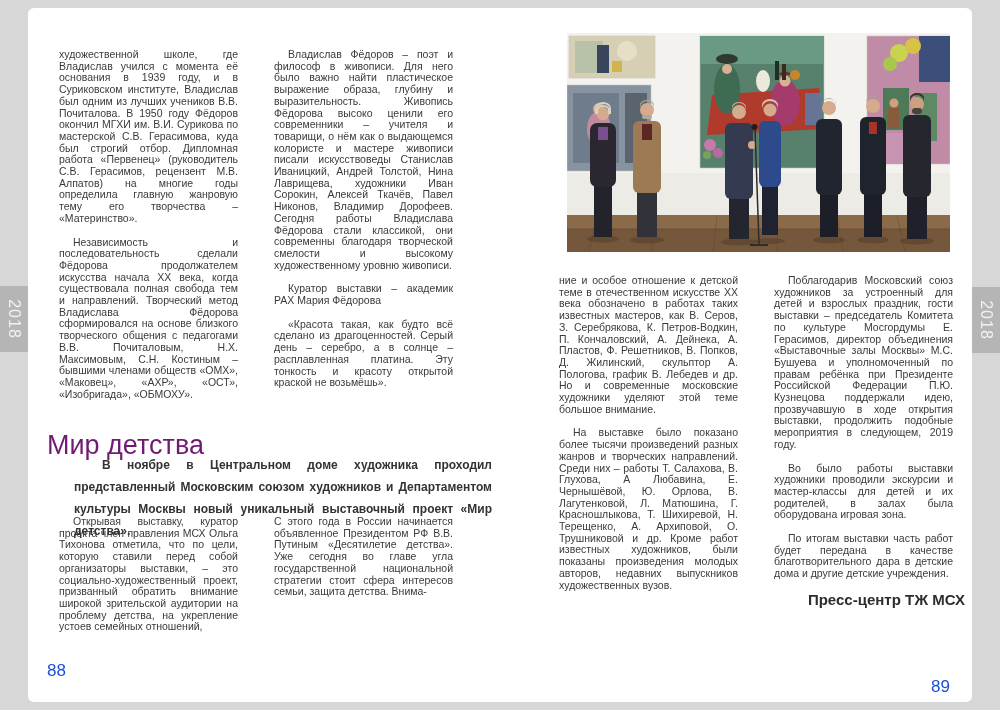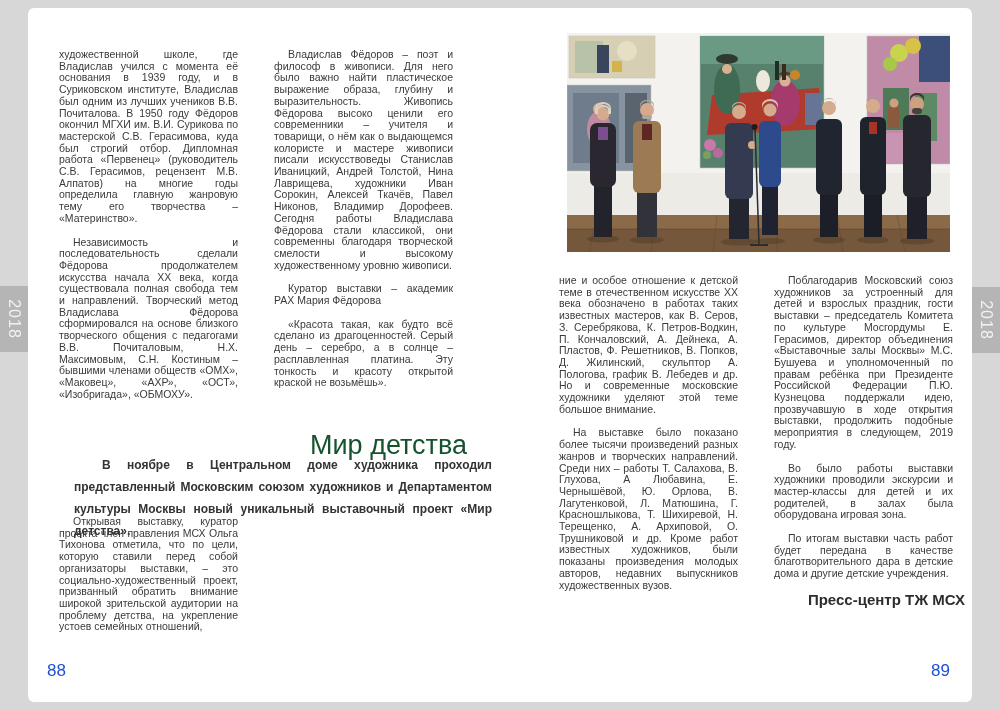--- a/index.html
+++ b/index.html
@@ -33,32 +33,32 @@
   .col p.para{margin:12px;text-indent:14px;}
   .col.cont p.para:first-child{text-indent:0;}
   #l-top-col1{left:47px;top:37px;}
   #l-top-col2{left:262px;top:37px;}
   #l-bot-col1{left:47px;top:504px;}
   #l-bot-col2{left:262px;top:504px;}
   #r-col1{left:547px;top:263px;}
   #r-col2{left:762px;top:263px;}
   .heading{
     position:absolute;left:47px;top:412px;width:420px;
-    font-size:27px;font-weight:400;color:#14532d;line-height:30px;text-align:right;
+    font-size:27px;font-weight:400;color:#701a75;line-height:30px;
   }
   .lede{
     position:absolute;left:47px;top:454px;width:418px;
     font-size:12px;font-weight:bold;line-height:22px;color:#333333;
     text-align:justify;text-indent:28px;margin-left:27px;
   }
   .pagenum{
     position:absolute;top:661px;font-size:17px;color:#1d4ed8;
   }
   #pagenum-left{left:47px;}
-  #pagenum-right{right:50px;}
+  #pagenum-right{right:50px;margin-top:16px;}
   .byline{
     margin-top:14px;font-weight:bold;text-align:right;font-size:15px;
     text-indent:0;color:#2d2d2d;
   }
   .photo{
     position:absolute;left:567px;top:33px;width:383px;height:219px;
     overflow:hidden;background:#f3f2ee;
   }
   .photo svg{display:block;}
 </style>
@@ -77,20 +77,21 @@
     <p class="para">«Красота такая, как будто всё сделано из драгоценностей. Серый день – серебро, а в солнце – расплавленная платина. Эту тонкость и красоту открытой краской не возьмёшь».</p>
   </div>
 
 <h1 class="heading">Мир детства</h1>
 <div class="lede">В ноябре в Центральном доме художника проходил представленный Московским союзом художников и Департаментом культуры Москвы новый уникальный выставочный проект «Мир детства».</div>
 
 <div class="col" id="l-bot-col1">
     <p class="para">Открывая выставку, куратор проекта член правления МСХ Ольга Тихонова отметила, что по цели, которую ставили перед собой организаторы выставки, – это социально-художественный проект, призванный обратить внимание широкой зрительской аудитории на проблему детства, на укрепление устоев семейных отношений,</p>
   </div>
 <div class="col cont" id="l-bot-col2">
+    <p class="para">С этого года в России начинается объявленное Президентом РФ В.В. Путиным «Десятилетие детства». Уже сегодня во главе угла государственной национальной стратегии стоит сфера интересов семьи, защита детства. Внима-</p>
   </div>
 
 <div class="pagenum" id="pagenum-left">88</div>
 
 <div class="photo">
   <svg width="383" height="219" viewBox="0 0 383 219" xmlns="http://www.w3.org/2000/svg">
 
     <rect x="0" y="0" width="383" height="219" fill="#f3f2ee"></rect>
     <rect x="0" y="140" width="383" height="45" fill="#edebe6"></rect>
 

